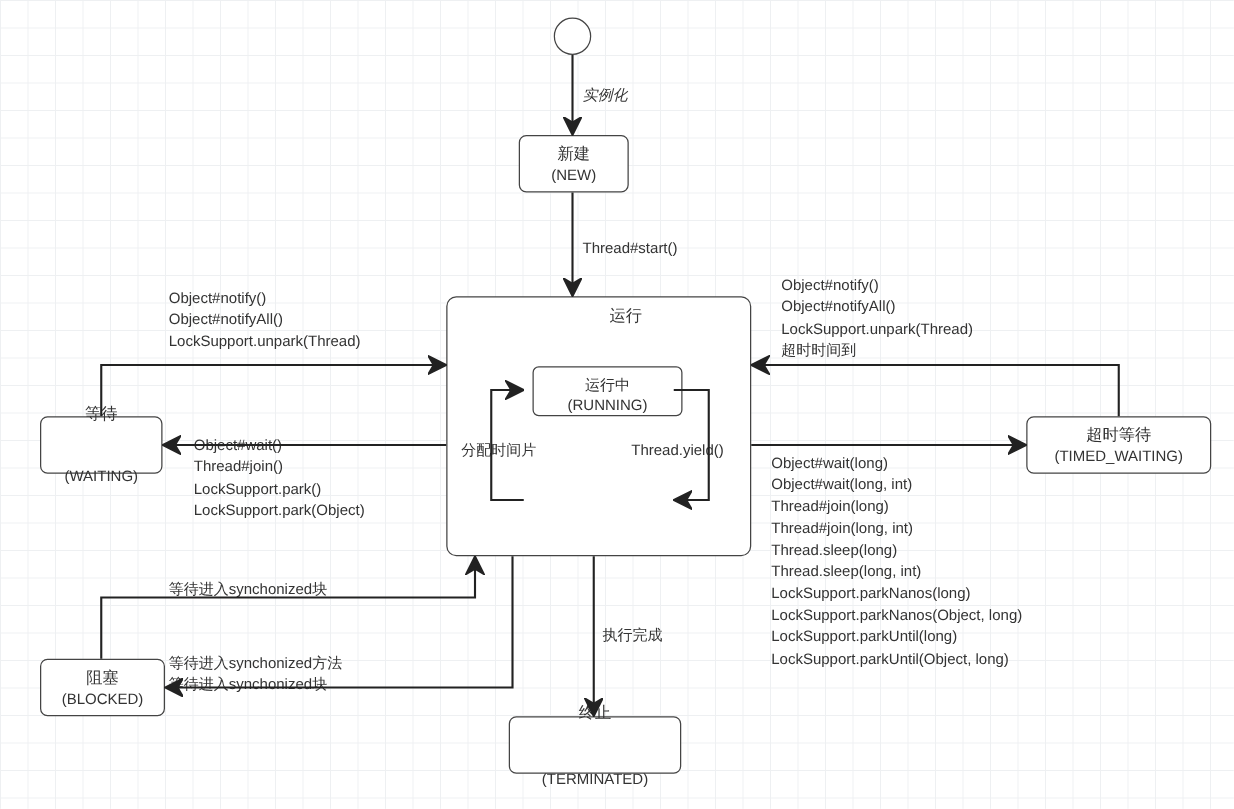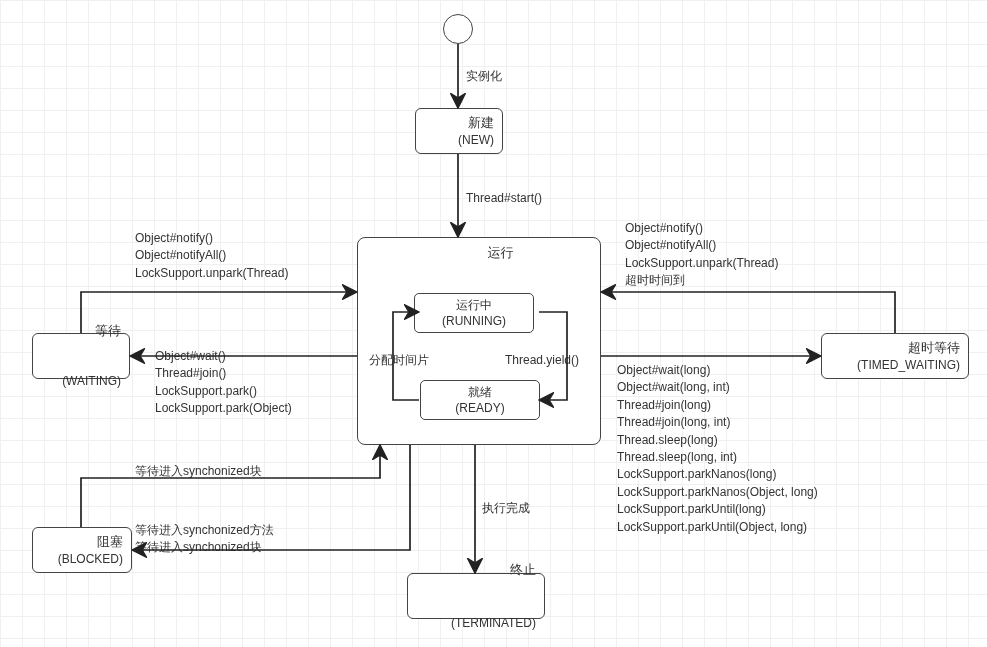--- a/index.html
+++ b/index.html
@@ -14,21 +14,21 @@
     background-color: #ffffff;
     position: relative;
     overflow: hidden;
   }
   .node {
     position: absolute;
     background: #fff;
     border: 1.5px solid #444;
     border-radius: 6px;
     display: flex; flex-direction: column;
-    align-items: flex-end; justify-content: center;
+    align-items: center; justify-content: center;
     text-align: center;
     line-height: 1.4;
     padding: 4px 8px;
   }
   .node .cn { font-size: 13px; }
   .node .en { font-size: 12px; }
   .runnable {
     position: absolute;
     background: #fff;
     border: 1.5px solid #444;
@@ -72,29 +72,25 @@
 <div class="node" style="left:415px; top:108px; width:88px; height:46px;">
   <span class="cn">新建</span>
   <span class="en">(NEW)</span>
 </div>
 
 <div class="runnable" style="left:357px; top:237px; width:244px; height:208px;padding-left:43px;">
   <div class="runnable-title">
     <div style="font-size:13px;">运行</div>
   </div>
 
-  <div class="sub" style="left:56px; top:55px; width:120px; height:40px;">
+  <div class="sub" style="left:68px; top:55px; width:120px; height:40px;justify-content:flex-end;">
     <span>运行中</span>
     <span>(RUNNING)</span>
   </div>
 
-  <div class="sub" style="left:62px; top:142px; width:120px; height:40px;">
-    <span>就绪</span>
-    <span>(READY)</span>
-  </div>
 </div>
 
 <div class="node" style="left:32px; top:333px; width:98px; height:46px;gap:33px;">
   <span class="cn">等待</span>
   <span class="en">(WAITING)</span>
 </div>
 
 <div class="node" style="left:821px; top:333px; width:148px; height:46px;">
   <span class="cn">超时等待</span>
   <span class="en">(TIMED_WAITING)</span>
@@ -103,21 +99,21 @@
 <div class="node" style="left:32px; top:527px; width:100px; height:46px;">
   <span class="cn">阻塞</span>
   <span class="en">(BLOCKED)</span>
 </div>
 
 <div class="node" style="left:407px; top:573px; width:138px; height:46px;gap:36px;">
   <span class="cn">终止</span>
   <span class="en">(TERMINATED)</span>
 </div>
 
-<div class="lbl" style="left:466px; top:68px;">实例化</div>
+<div class="lbl" style="left:466px; top:68px;font-style:italic;">实例化</div>
 <div class="lbl" style="left:466px; top:190px;">Thread#start()</div>
 <div class="lbl" style="left:135px; top:230px;">Object#notify()<br>Object#notifyAll()<br>LockSupport.unpark(Thread)</div>
 <div class="lbl" style="left:135px; top:348px;margin-left:20px;">Object#wait()<br>Thread#join()<br>LockSupport.park()<br>LockSupport.park(Object)</div>
 <div class="lbl" style="left:625px; top:220px;">Object#notify()<br>Object#notifyAll()<br>LockSupport.unpark(Thread)<br>超时时间到</div>
 <div class="lbl" style="left:617px; top:362px;">Object#wait(long)<br>Object#wait(long, int)<br>Thread#join(long)<br>Thread#join(long, int)<br>Thread.sleep(long)<br>Thread.sleep(long, int)<br>LockSupport.parkNanos(long)<br>LockSupport.parkNanos(Object, long)<br>LockSupport.parkUntil(long)<br>LockSupport.parkUntil(Object, long)</div>
 <div class="lbl" style="left:135px; top:463px;">等待进入synchonized块</div>
 <div class="lbl" style="left:135px; top:522px;">等待进入synchonized方法<br>等待进入synchonized块</div>
 <div class="lbl" style="left:482px; top:500px;text-align:center;">执行完成</div>
 <div class="lbl" style="left:369px; top:352px;">分配时间片</div>
 <div class="lbl" style="left:505px; top:352px;">Thread.yield()</div>

